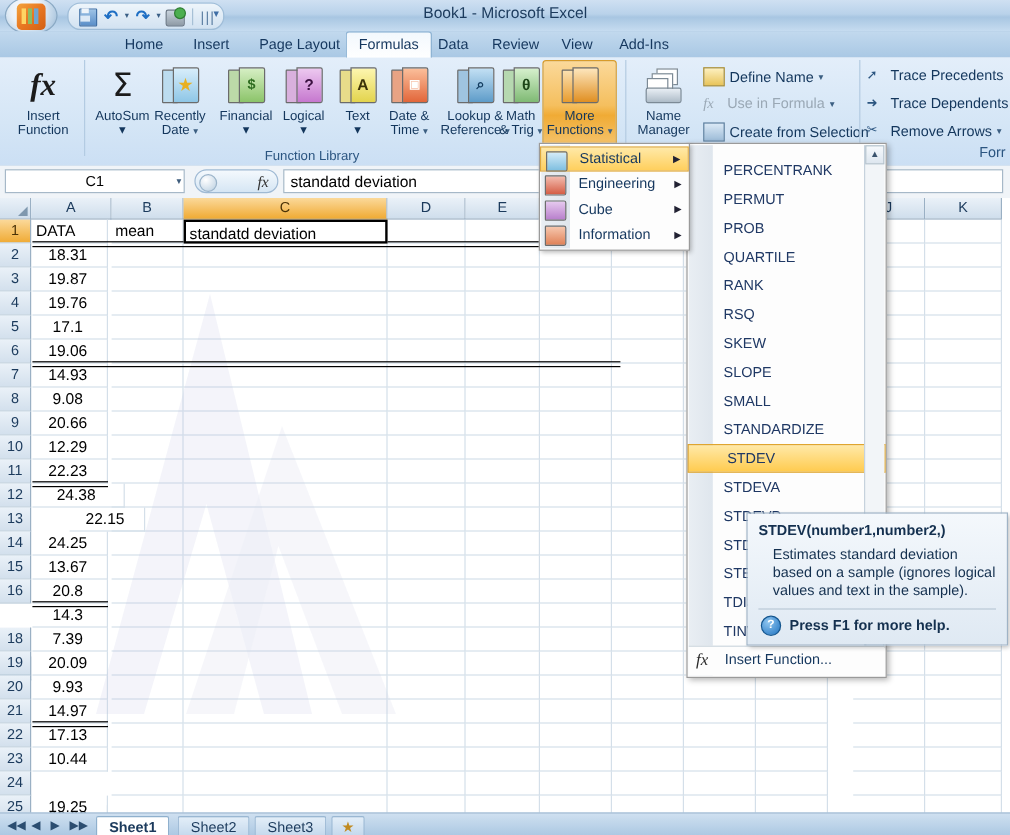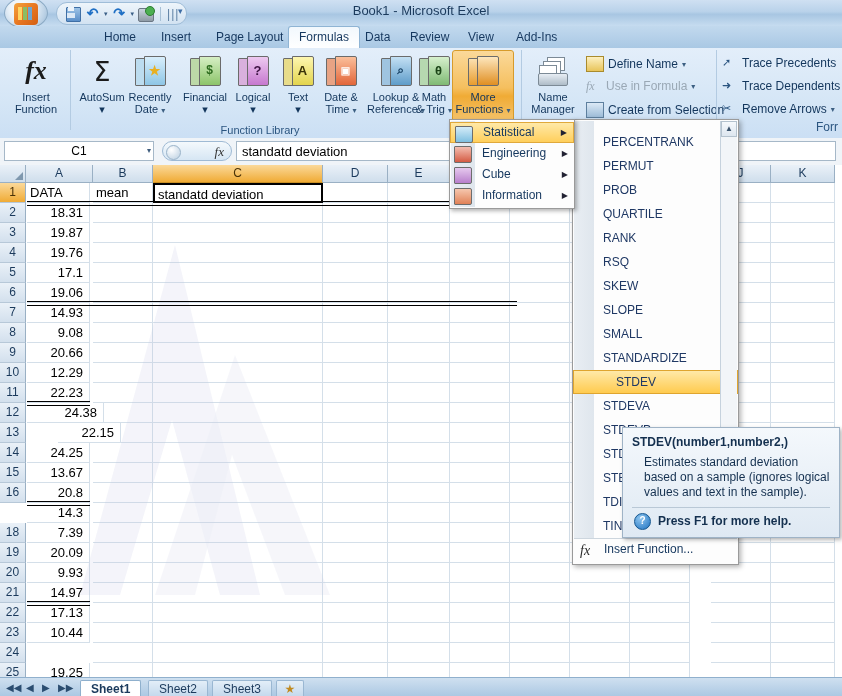--- a/index.html
+++ b/index.html
@@ -139,21 +139,21 @@
     border-right:1px solid #9ab0c4;border-bottom:1px solid #b7c8d8;
     font-size:12px;color:#1b3a5c;box-sizing:border-box;cursor:pointer;
   }
   .rowhdr.sel{background:linear-gradient(to bottom,#fbd99a,#f0ab35);color:#4a3207;}
   .cell{
     position:absolute;height:20px;line-height:19px;
     border-right:1px solid #d4dfe9;border-bottom:1px solid #d4dfe9;
     box-sizing:border-box;font-size:13px;color:#000;padding:0 3px;
     background:transparent;overflow:hidden;white-space:nowrap;
   }
-  .cell.num{text-align:right;padding-right:6px;}
+  .cell.num{text-align:center;padding-right:6px;}
   .cell.txt{text-align:left;}
   .cell.active{border:2px solid #000;z-index:6;background:#fff;}
   .dblline{position:absolute;height:3px;border-top:1px solid #000;border-bottom:1px solid #000;z-index:4;}
   #watermark{position:absolute;left:60px;top:70px;width:330px;height:360px;opacity:.30;pointer-events:none;z-index:1;}
   
   #tabbar{
     position:absolute;left:0;top:677px;width:842px;height:19px;
     background:linear-gradient(to bottom,#cfe0f0,#aac7e2);
     border-top:1px solid #90b0cd;
   }
@@ -178,21 +178,21 @@
   .cat-item .sub{position:absolute;right:6px;top:0;font-size:8px;color:#223;}
   #fn-menu{
     position:absolute;left:572px;top:119px;width:165px;height:444px;
     background:#fdfdfd;border:1px solid #9a9a9a;box-shadow:2px 2px 5px rgba(0,0,0,.3);
     z-index:28;
   }
   #fn-menu .gutter{position:absolute;left:1px;top:1px;bottom:1px;width:20px;
     background:linear-gradient(to right,#e9eef3,#dfe6ed);}
   #fn-list{position:absolute;left:21px;top:10px;right:18px;}
   .fn-item{height:24px;line-height:24px;padding-left:9px;font-size:12px;color:#1f3864;cursor:pointer;}
-  .fn-item.hl{background:linear-gradient(to bottom,#ffe9a8,#ffcb4f);border:1px solid #dfa52f;box-sizing:border-box;line-height:22px;margin-left:-21px;padding-left:42px;width:165px;}
+  .fn-item.hl{background:linear-gradient(to bottom,#ffe9a8,#ffcb4f);border:1px solid #dfa52f;box-sizing:border-box;line-height:22px;margin-left:-21px;padding-left:32px;width:165px;}
   #fn-scroll{position:absolute;right:1px;top:1px;width:16px;bottom:24px;background:#f2f5f8;border-left:1px solid #c6d2dd;}
   .sb-arrow{position:absolute;left:0;width:16px;height:16px;background:linear-gradient(to bottom,#f6f9fc,#dde6ef);border:1px solid #b4c2ce;box-sizing:border-box;text-align:center;font-size:8px;line-height:14px;color:#3a536d;cursor:pointer;}
   #insert-fn-row{position:absolute;left:1px;bottom:1px;width:163px;height:24px;border-top:1px solid #cdd6de;background:#fdfdfd;cursor:pointer;}
   #insert-fn-row .fxi{position:absolute;left:6px;top:4px;font-family:"Liberation Serif",serif;font-style:italic;font-size:14px;color:#2a2a2a;}
   #insert-fn-row .txt{position:absolute;left:30px;top:3px;font-size:12px;color:#15375e;}
   
   #tooltip{
     position:absolute;left:622px;top:427px;width:218px;
     background:linear-gradient(to bottom,#f4f8fc,#dfe9f3);
     border:1px solid #9fb3c6;box-shadow:2px 2px 4px rgba(0,0,0,.28);

